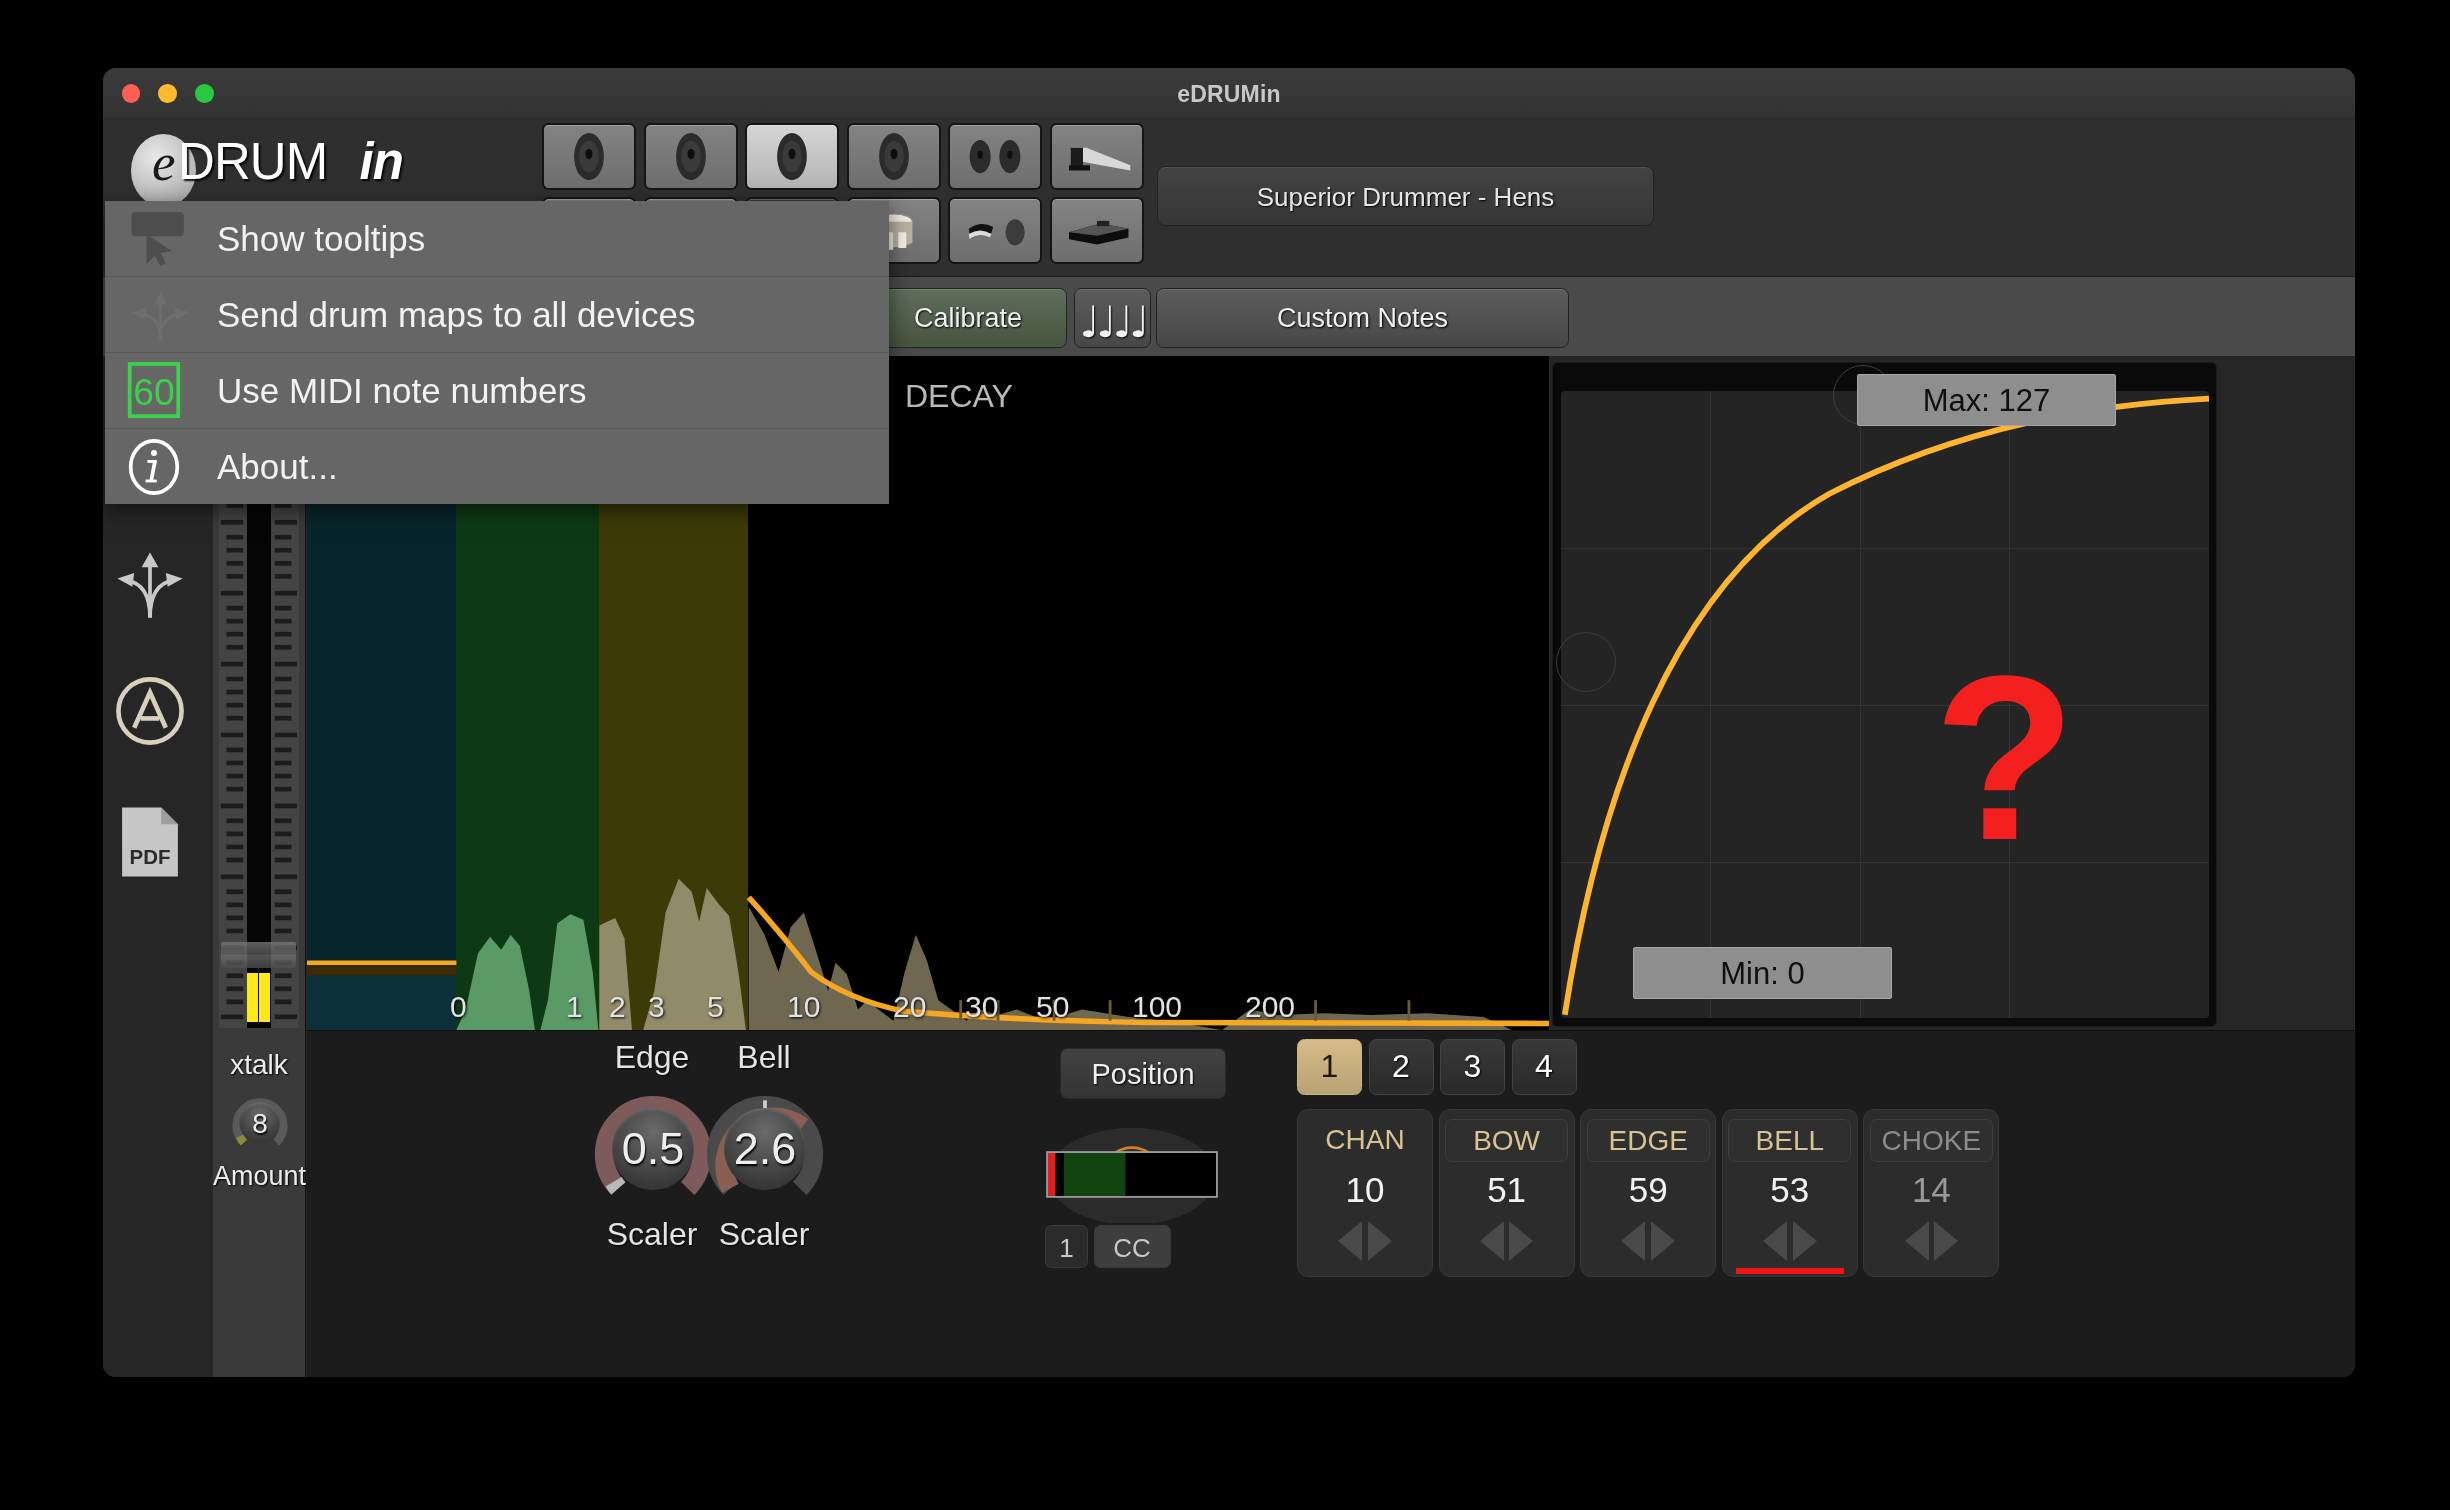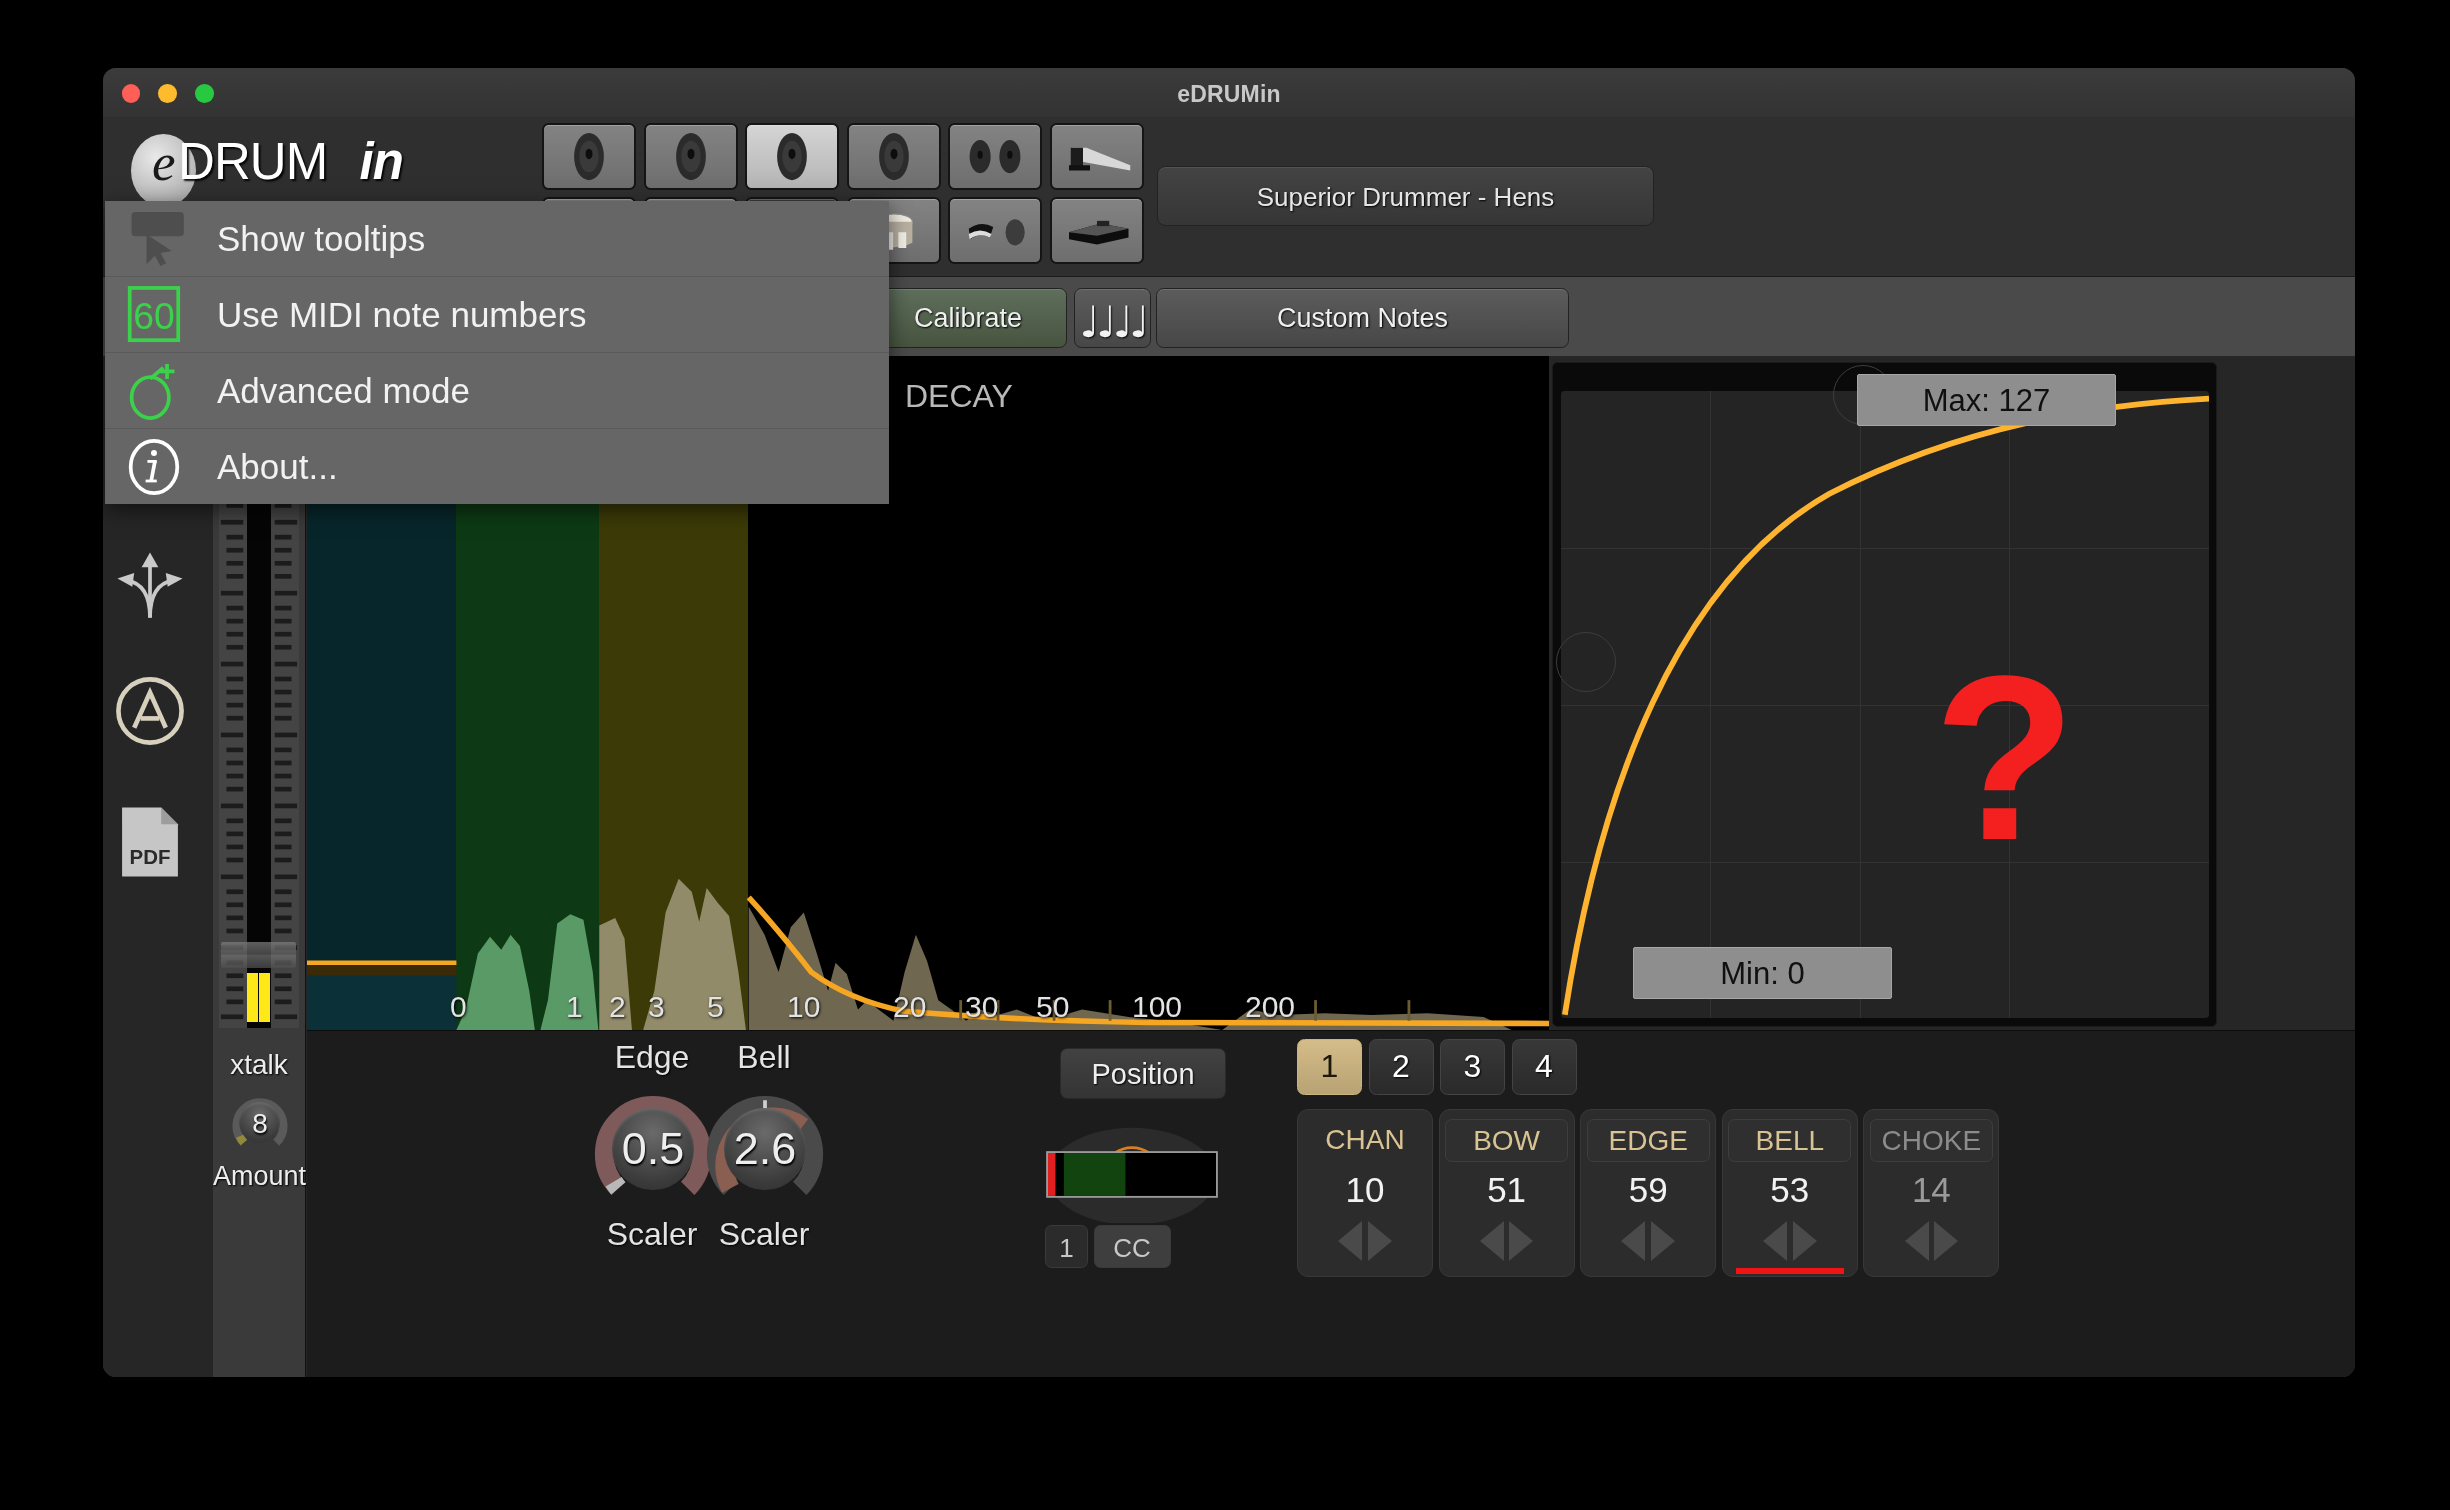--- a/index.html
+++ b/index.html
@@ -627,32 +627,35 @@
 <div class="menu">
   <div class="mitem">
     <svg class="mico" viewBox="0 0 74 62">
       <rect x="6" y="2" width="56" height="26" rx="4" fill="#4e4e4e"></rect>
       <path d="M22 26 L22 58 L31 49 L37 60 L43 57 L37 46 L49 44 Z" fill="#4e4e4e"></path>
     </svg>
     <div class="mlbl">Show tooltips</div>
   </div>
   <div class="mitem">
     <svg class="mico" viewBox="0 0 74 62">
+      <path d="M37 58 L37 16" stroke="#6e6e6e" stroke-width="3" fill="none"></path>
+      <path d="M37 6 L44 20 L30 20 Z" fill="#6e6e6e"></path>
+      <path d="M37 58 Q37 32 16 30" stroke="#6e6e6e" stroke-width="3" fill="none"></path>
+      <path d="M6 28 L22 23 L20 36 Z" fill="#6e6e6e"></path>
+      <path d="M37 58 Q37 32 58 30" stroke="#6e6e6e" stroke-width="3" fill="none"></path>
+      <path d="M68 28 L52 23 L54 36 Z" fill="#6e6e6e"></path>
+    </svg>
+    <div class="mlbl">Send drum maps to all devices</div>
+  </div>
+  <div class="mitem">
+    <svg class="mico" viewBox="0 0 74 62">
       <rect x="4" y="2" width="52" height="56" fill="none" stroke="#3cd14a" stroke-width="4"></rect>
       <text x="30" y="46" font-size="40" text-anchor="middle" fill="#3cd14a" font-family="Liberation Sans, sans-serif">60</text>
     </svg>
     <div class="mlbl">Use MIDI note numbers</div>
-  </div>
-  <div class="mitem">
-    <svg class="mico" viewBox="0 0 74 62">
-      <ellipse cx="26" cy="38" rx="20" ry="22" fill="none" stroke="#3cd14a" stroke-width="4"></ellipse>
-      <path d="M26 18 L40 6" stroke="#3cd14a" stroke-width="4"></path>
-      <path d="M44 2 L44 18 M36 10 L52 10" stroke="#3cd14a" stroke-width="4"></path>
-    </svg>
-    <div class="mlbl">Advanced mode</div>
   </div>
   <div class="mitem">
     <svg class="mico" viewBox="0 0 74 62">
       <ellipse cx="30" cy="31" rx="25" ry="28" fill="none" stroke="#ffffff" stroke-width="4"></ellipse>
       <circle cx="30" cy="16" r="3.2" fill="#ffffff"></circle>
       <path d="M31 25 L27 46" stroke="#ffffff" stroke-width="4" fill="none"></path>
       <path d="M23 25 L33 25" stroke="#ffffff" stroke-width="3"></path>
       <path d="M21 46 L33 46" stroke="#ffffff" stroke-width="3"></path>
     </svg>
     <div class="mlbl">About...</div>

